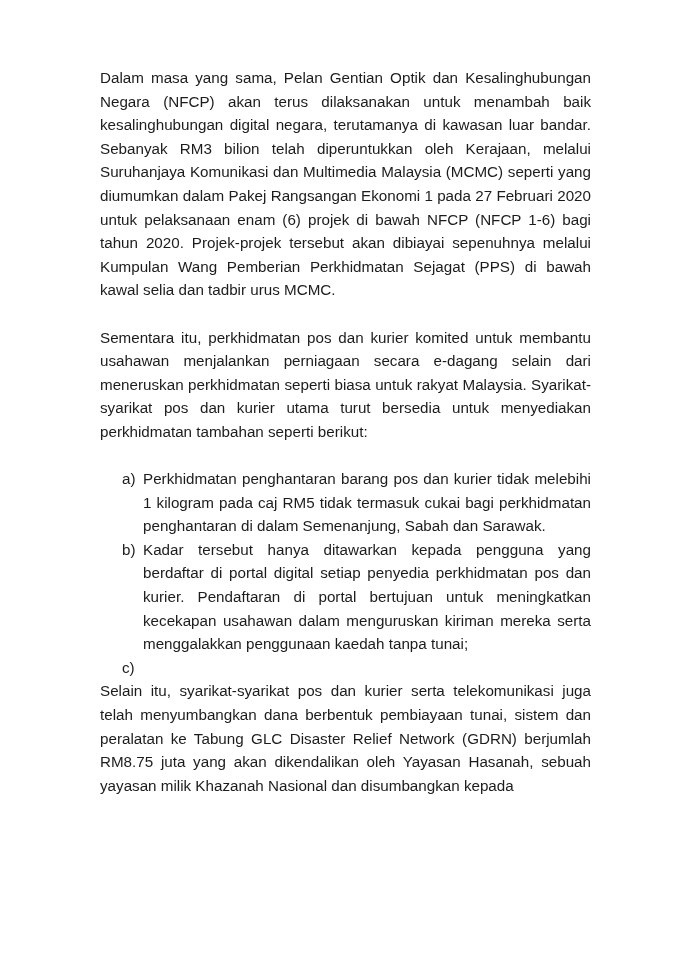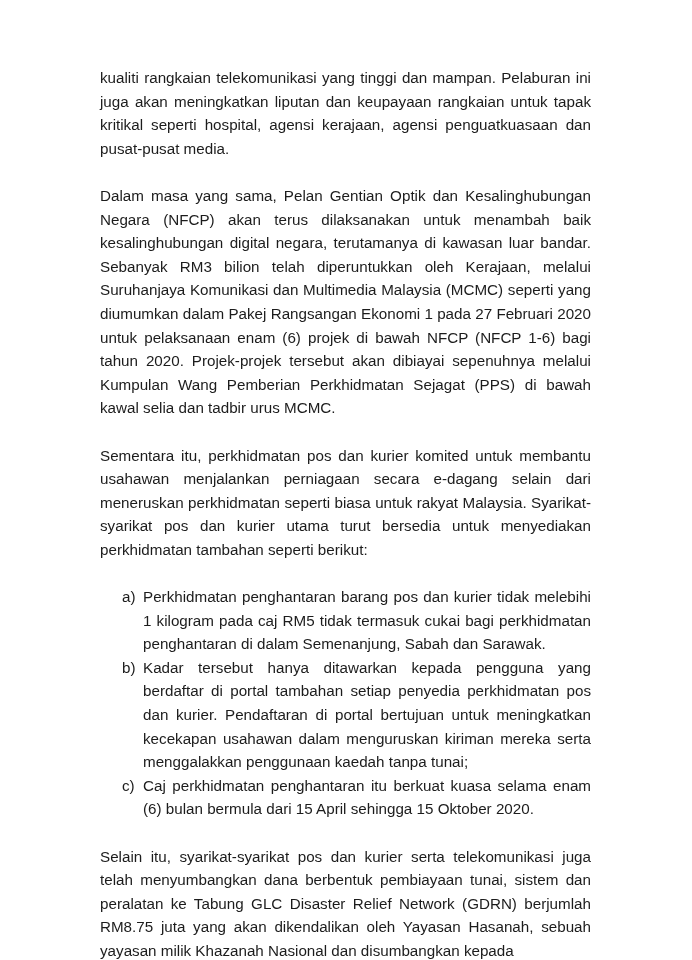--- a/index.html
+++ b/index.html
@@ -44,36 +44,34 @@
       left: 22px;
       top: 0;
     }
     .italic { }
   </style>
 </head>
 <body>
 
 <div class="page">
 
-  <p class="para">kualiti rangkaian telekomunikasi yang tinggi dan mampan. Pelaburan ini juga akan meningkatkan liputan dan keupayaan rangkaian untuk tapak kritikal seperti hospital, agensi kerajaan, agensi penguatkuasaan dan pusat-pusat media.</p>
 
   <p class="para">Dalam masa yang sama, Pelan Gentian Optik dan Kesalinghubungan Negara (NFCP) akan terus dilaksanakan untuk menambah baik kesalinghubungan digital negara, terutamanya di kawasan luar bandar. Sebanyak RM3 bilion telah diperuntukkan oleh Kerajaan, melalui Suruhanjaya Komunikasi dan Multimedia Malaysia (MCMC) seperti yang diumumkan dalam Pakej Rangsangan Ekonomi 1 pada 27 Februari 2020 untuk pelaksanaan enam (6) projek di bawah NFCP (NFCP 1-6) bagi tahun 2020. Projek-projek tersebut akan dibiayai sepenuhnya melalui Kumpulan Wang Pemberian Perkhidmatan Sejagat (PPS) di bawah kawal selia dan tadbir urus MCMC.</p>
 
   <p class="para">Sementara itu, perkhidmatan pos dan kurier komited untuk membantu usahawan menjalankan perniagaan secara e-dagang selain dari meneruskan perkhidmatan seperti biasa untuk rakyat Malaysia. Syarikat-syarikat pos dan kurier utama turut bersedia untuk menyediakan perkhidmatan tambahan seperti berikut:</p>
 
   <ul class="list">
     <li class="list-item">
       <span class="list-marker">a)</span>
       <span>Perkhidmatan penghantaran barang pos dan kurier tidak melebihi 1 kilogram pada caj RM5 tidak termasuk cukai bagi perkhidmatan penghantaran di dalam Semenanjung, Sabah dan Sarawak.</span>
     </li>
     <li class="list-item">
       <span class="list-marker">b)</span>
-      <span>Kadar tersebut hanya ditawarkan kepada pengguna yang berdaftar di portal tambahan setiap penyedia perkhidmatan pos dan kurier. Pendaftaran di portal bertujuan untuk meningkatkan kecekapan usahawan dalam menguruskan kiriman mereka serta menggalakkan penggunaan kaedah tanpa tunai;</span>
+      <span>Kadar tersebut hanya ditawarkan kepada pengguna yang berdaftar di portal digital setiap penyedia perkhidmatan pos dan kurier. Pendaftaran di portal bertujuan untuk meningkatkan kecekapan usahawan dalam menguruskan kiriman mereka serta menggalakkan penggunaan kaedah tanpa tunai;</span>
     </li>
     <li class="list-item">
       <span class="list-marker">c)</span>
-      <span>Caj perkhidmatan penghantaran itu berkuat kuasa selama enam (6) bulan bermula dari 15 April sehingga 15 Oktober 2020.</span>
     </li>
   </ul>
 
   <p class="para"><span>Selain itu, syarikat-syarikat pos dan kurier serta telekomunikasi juga telah menyumbangkan dana berbentuk pembiayaan tunai, sistem dan peralatan ke Tabung </span><span class="italic">GLC Disaster Relief Network (GDRN)</span><span> berjumlah RM8.75 juta yang akan dikendalikan oleh Yayasan Hasanah, sebuah yayasan milik Khazanah Nasional dan disumbangkan kepada</span></p>
 
 </div>
 
 </body></html>

